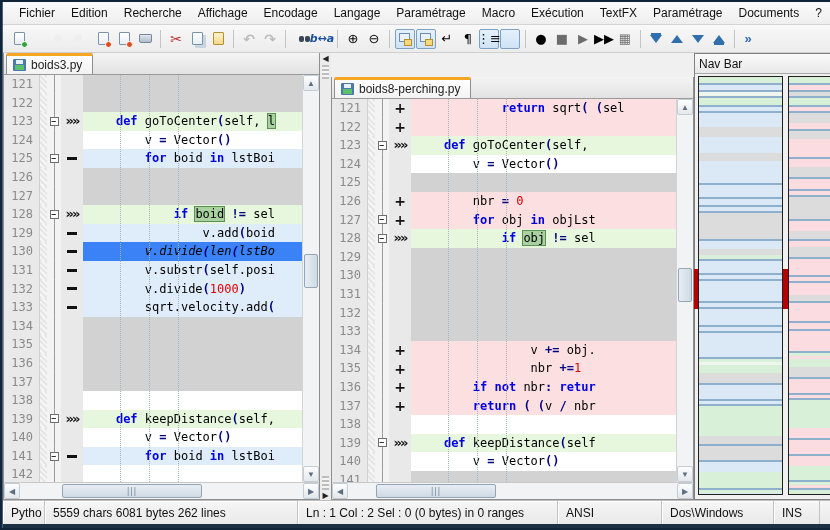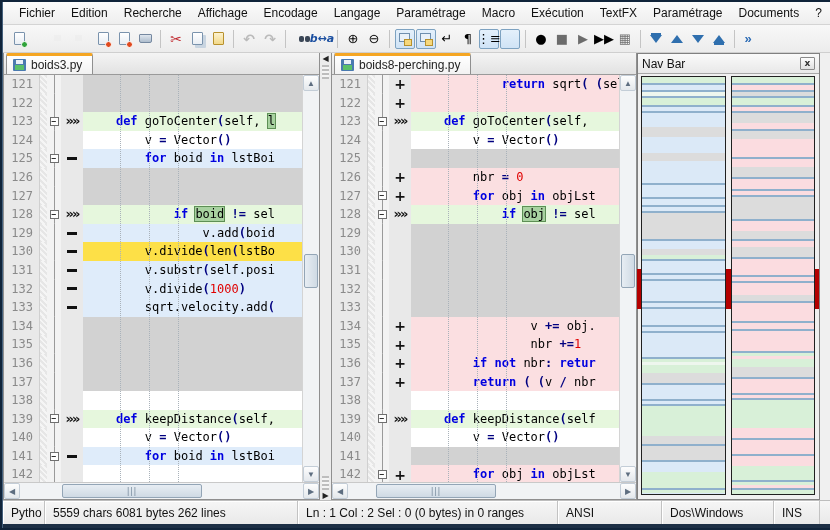--- a/index.html
+++ b/index.html
@@ -35,21 +35,21 @@
   .tri { width:0; height:0; border-left:6px solid transparent; border-right:6px solid transparent; }
   .tri.up { border-bottom:8px solid #2f6fae; }
   .tri.down { border-top:8px solid #2f6fae; }
   .bar-top:before,.bar-bot:after { content:""; position:absolute; left:4px; right:4px; height:2px; background:#2f6fae; }
   .bar-top:before { top:3px; } .bar-bot:after { bottom:3px; }
   .i-chev { color:#2d6cb5; font-weight:bold; font-size:13px; border:none; width:16px; }
 
   
   .work { flex:1; display:flex; min-height:0; }
   .pane { display:flex; flex-direction:column; background:#fff; border:1px solid #8f8f8f; border-top:none; }
-  .pane-left { width:317px; } .pane-right { width:306px; }
+  .pane-left { width:317px; } .pane-right { width:363px;margin-top:24px; }
 
   .tabbar { height:22px; background:linear-gradient(#f4f4f4,#e2e2e2); border-bottom:1px solid #9a9a9a; display:flex; align-items:flex-end; padding-left:2px; flex:0 0 22px; }
   .tab { display:flex; align-items:center; gap:5px; height:21px; padding:0 10px 0 6px; background:linear-gradient(#ffffff,#f2f2f2); border:1px solid #8f8f8f; border-bottom:none; border-top:3px solid #f5a623; border-radius:2px 2px 0 0; font-size:12px; color:#222; }
   .floppy { width:13px; height:12px; background:#4a7ab0; border-radius:1px; position:relative; }
   .floppy:before { content:""; position:absolute; left:3px; top:1px; width:7px; height:4px; background:#e8f0f8; }
   .floppy:after { content:""; position:absolute; left:2px; bottom:1px; width:9px; height:5px; background:#59c06a; }
 
   .editor { flex:1; position:relative; overflow:hidden; display:flex; min-height:0; }
   .rows { flex:1; overflow:hidden; position:relative; }
   .row { display:flex; height:18.6px; line-height:18.6px; font-family:"DejaVu Sans Mono", monospace; font-size:12px; white-space:pre; }
@@ -59,21 +59,21 @@
   .foldbox { width:9px; height:9px; border:1px solid #6f6f6f; background:#fdfdfd; font:bold 8px/7px "DejaVu Sans Mono", monospace; text-align:center; color:#222; }
   .cell-mark { width:22px; flex:0 0 22px; background:#e9e9e9; display:flex; align-items:center; justify-content:center; color:#111; }
   .mk-ch { font:bold 13px/18px "DejaVu Sans", sans-serif; letter-spacing:-2px; }
   .mk-bar { width:10px; height:3px; background:#111; }
   .mk-plus { font:bold 14px/18px "DejaVu Sans", sans-serif; }
   .cell-code { flex:1; padding-left:4px; overflow:hidden; }
   .bg-white { background:#ffffff; } .bg-gray .cell-code, .bg-gray { background:#d2d2d2; }
   .bg-green .cell-code { background:#e6f7dd; }
   .bg-blue .cell-code { background:#dfecfa; }
   .bg-pink .cell-code { background:#fbdfe1; }
-  .bg-lav .cell-code { background:#fde047; }
+  .bg-lav .cell-code { background:#3b82f6;font-style:italic; }
   .bg-gray .cell-code { background:#d2d2d2; }
   .c-t { color:#000; } .c-k { color:#0000e0; font-weight:bold; } .c-f { color:#000000; }
   .c-n { color:#e00000; } .c-o { color:#000080; font-weight:bold; }
   .c-h { background:#a8d2a0; outline:1px solid #5d8f55; color:#000; }
   .guides { position:absolute; top:0; bottom:0; pointer-events:none; }
   .guides i { position:absolute; top:0; bottom:0; border-left:1px dotted #a9b2ba; }
 
   .vscroll { width:17px; flex:0 0 17px; background:#f1f3f5; border-left:1px solid #d4d4d4; position:relative; font-size:8px; color:#5e6e80; }
   .vscroll .arr { position:absolute; left:0; right:0; height:16px; display:flex; align-items:center; justify-content:center; background:linear-gradient(#fdfdfd,#e4e8ec); border:1px solid #c3cdd7; border-radius:2px; }
   .vscroll .arr.up { top:0; } .vscroll .arr.dn { bottom:0; }

